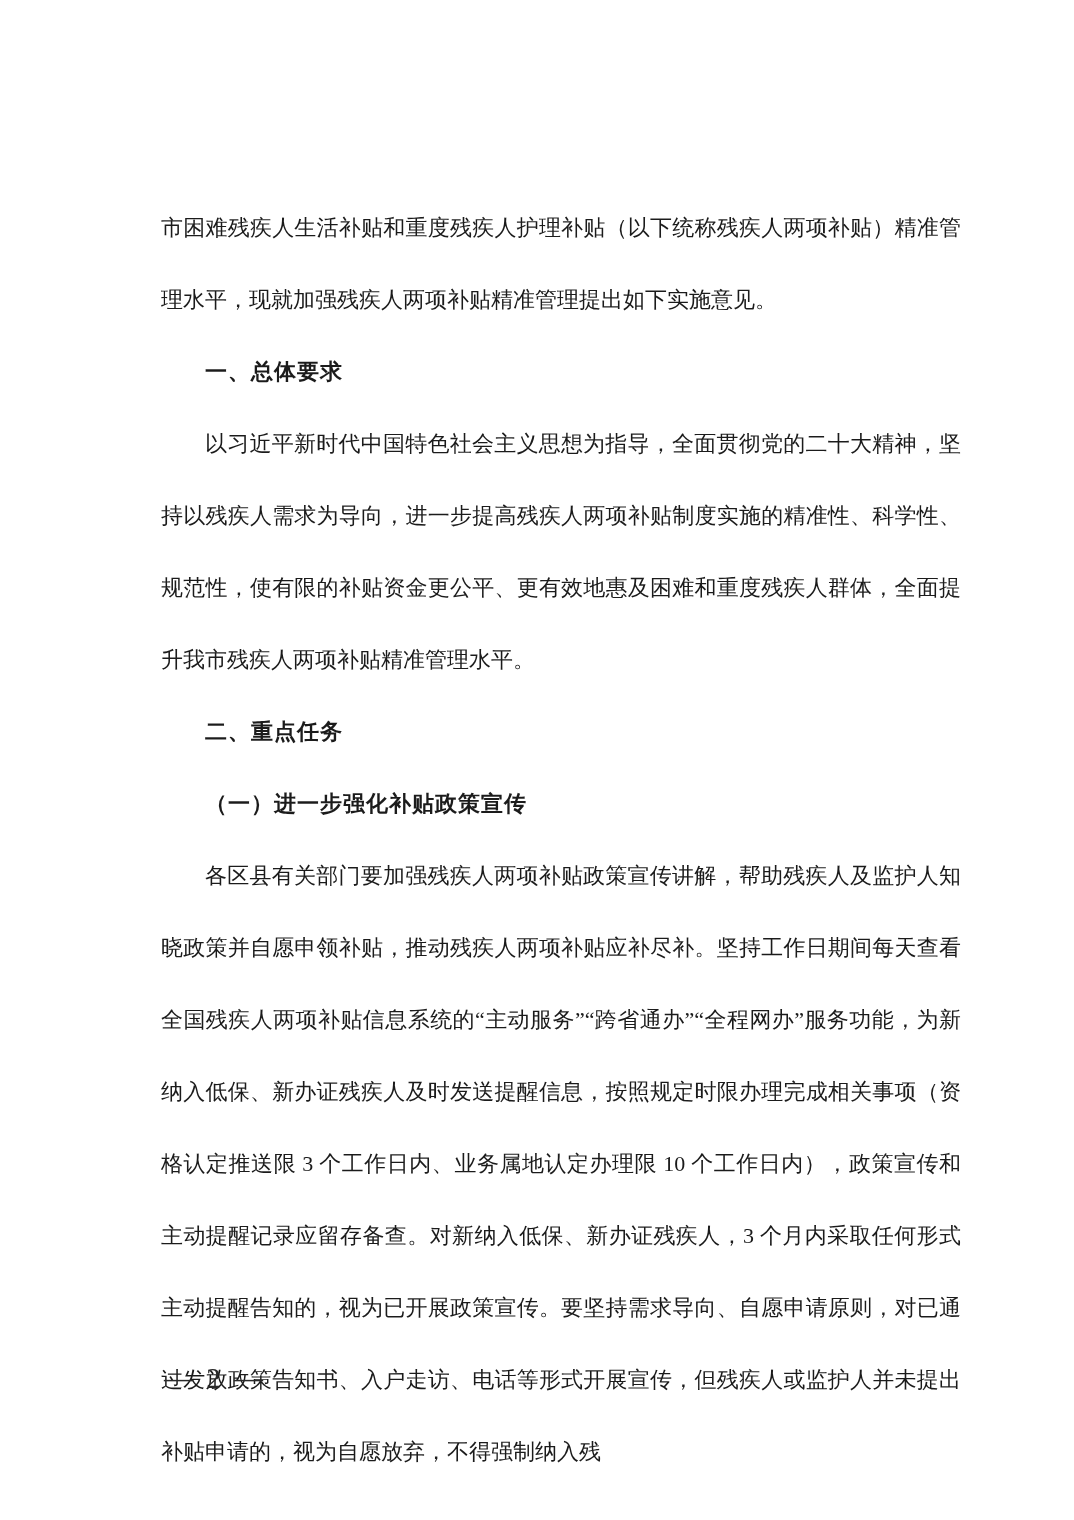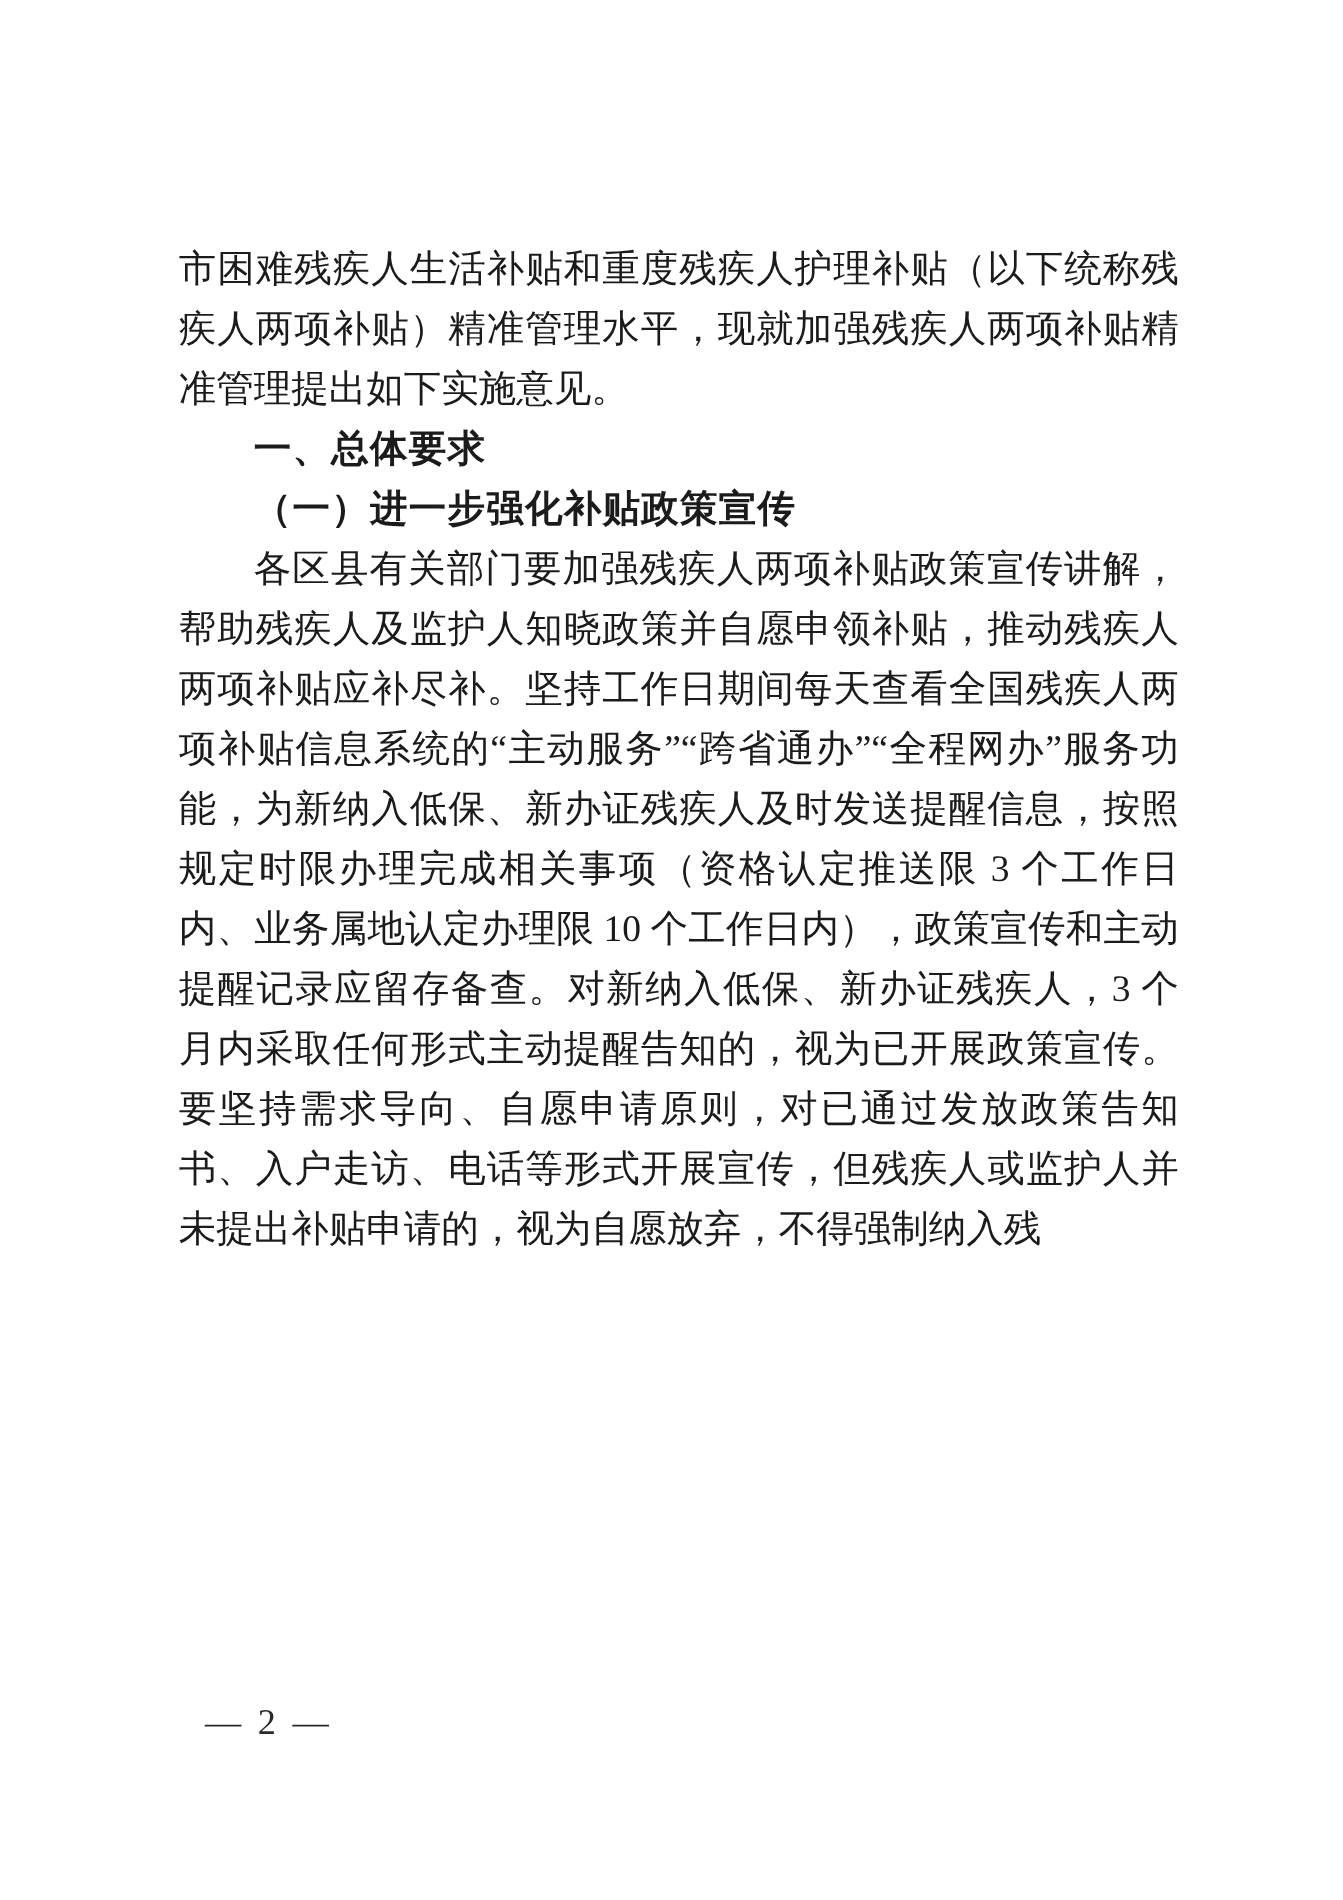--- a/index.html
+++ b/index.html
@@ -11,25 +11,25 @@
     position: relative;
     width: 1074px;
     height: 1520px;
     background: #ffffff;
     overflow: hidden;
     font-family: "Liberation Serif", "DejaVu Serif", serif;
     color: #1b1b1b;
   }
   .content {
     position: absolute;
-    left: 143px;
+    left: 161px;
     top: 192px;
     width: 800px;
-    font-size: 30px;
-    line-height: 48px;
+    font-size: 22px;
+    line-height: 72px;
     text-align: justify;
     text-justify: inter-character;
   }
   .content p { margin: 0; padding: 0; }
   .para { font-weight: 400; }
   .para.indent { text-indent: 2em; }
   .h1 {
     font-family: "Liberation Sans", "DejaVu Sans", sans-serif;
     font-weight: 700;
     text-indent: 2em;
@@ -50,19 +50,21 @@
     letter-spacing: 3px;
   }
 </style>
 </head>
 <body>
 
 <div class="page">
   <main class="content">
       <p class="para">市困难残疾人生活补贴和重度残疾人护理补贴（以下统称残疾人两项补贴）精准管理水平，现就加强残疾人两项补贴精准管理提出如下实施意见。</p>
       <p class="h1">一、总体要求</p>
+      <p class="para indent">以习近平新时代中国特色社会主义思想为指导，全面贯彻党的二十大精神，坚持以残疾人需求为导向，进一步提高残疾人两项补贴制度实施的精准性、科学性、规范性，使有限的补贴资金更公平、更有效地惠及困难和重度残疾人群体，全面提升我市残疾人两项补贴精准管理水平。</p>
+      <p class="h1">二、重点任务</p>
       <p class="h2">（一）进一步强化补贴政策宣传</p>
       <p class="para indent">各区县有关部门要加强残疾人两项补贴政策宣传讲解，帮助残疾人及监护人知晓政策并自愿申领补贴，推动残疾人两项补贴应补尽补。坚持工作日期间每天查看全国残疾人两项补贴信息系统的“主动服务”“跨省通办”“全程网办”服务功能，为新纳入低保、新办证残疾人及时发送提醒信息，按照规定时限办理完成相关事项（资格认定推送限 3 个工作日内、业务属地认定办理限 10 个工作日内），政策宣传和主动提醒记录应留存备查。对新纳入低保、新办证残疾人，3 个月内采取任何形式主动提醒告知的，视为已开展政策宣传。要坚持需求导向、自愿申请原则，对已通过发放政策告知书、入户走访、电话等形式开展宣传，但残疾人或监护人并未提出补贴申请的，视为自愿放弃，不得强制纳入残</p>
     </main>
   <footer class="page-footer">
     <span>— 2 —</span>
   </footer>
 </div>
 
 </body></html>

